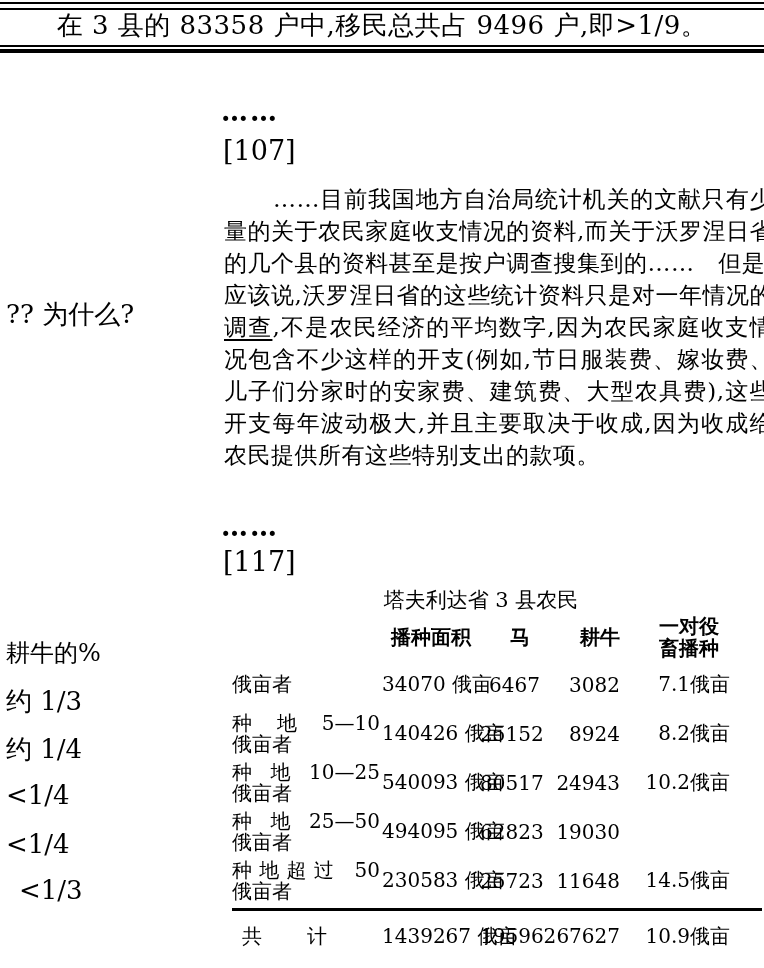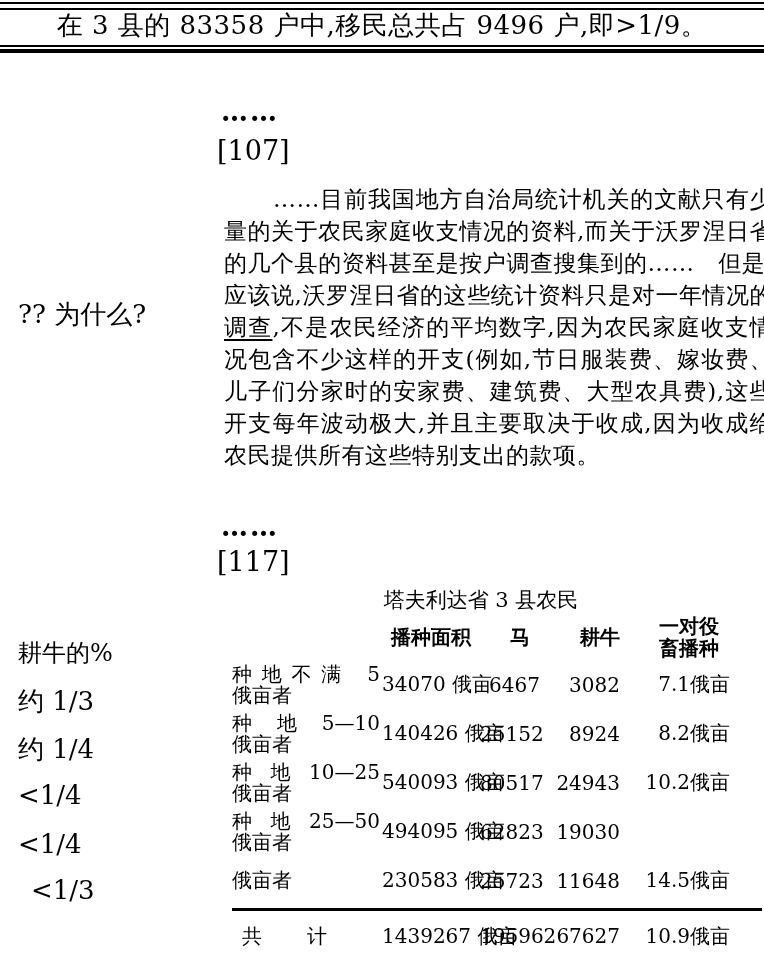--- a/index.html
+++ b/index.html
@@ -15,30 +15,30 @@
   .rule-mid{top:45px;}
   .banner-text{
     position:absolute;top:10px;left:0;width:764px;text-align:center;
     font-size:26px;line-height:30px;padding-bottom:9px;border-bottom:2px solid #000;
     letter-spacing:0.5px;white-space:nowrap;
   }
   
   .ellipsis{position:absolute;left:221px;font-size:27px;font-weight:bold;letter-spacing:2px;}
   .el-1{top:96px;}
   .el-2{top:511px;}
-  .ref-num{position:absolute;left:217px;font-size:27px;}
+  .ref-num{position:absolute;left:223px;font-size:27px;}
   .ref-1{top:135px;}
   .ref-2{top:546px;}
   .main-para{
     position:absolute;left:224px;top:183px;width:549px;
     font-size:23px;line-height:32px;text-align:justify;text-indent:49px;
     letter-spacing:0.5px;
   }
   .u{ text-decoration:underline; text-underline-offset:4px; }
-  .margin-note{position:absolute;left:18px;font-size:26px;white-space:nowrap;}
+  .margin-note{position:absolute;left:6px;font-size:26px;white-space:nowrap;}
   .mn-why{top:297px;}
   .mn-oxen-pct{top:637px;font-size:24px;}
   .mn-f1{top:684px;}
   .mn-f2{top:732px;}
   .mn-f3{top:780px;}
   .mn-f4{top:829px;}
   .mn-f5{top:875px;margin-left:13px;}
   
   .table-wrap{position:absolute;left:232px;top:586px;width:532px;}
   .table-title{width:498px;text-align:center;font-size:21px;}
@@ -90,21 +90,20 @@
     <div class="th th-horses">马</div>
     <div class="th th-oxen">耕牛</div>
     <div class="th th-pair">
       <div>一对役</div>
       <div>畜播种</div>
     </div>
   </div>
 
   <div class="tgrid trow">
     <div class="cell-label">
-      <div class="lab1">种地不满 5</div>
       <div class="lab2">俄亩者</div>
     </div>
     <div class="num">34070 俄亩</div>
     <div class="num">6467</div>
     <div class="num">3082</div>
     <div class="num">7.1俄亩</div>
   </div>
 
   <div class="tgrid trow">
     <div class="cell-label">
@@ -133,20 +132,21 @@
       <div class="lab1">种 地 25—50</div>
       <div class="lab2">俄亩者</div>
     </div>
     <div class="num">494095 俄亩</div>
     <div class="num">62823</div>
     <div class="num">19030</div>
   </div>
 
   <div class="tgrid trow">
     <div class="cell-label">
+      <div class="lab1">种地超过 50</div>
       <div class="lab2">俄亩者</div>
     </div>
     <div class="num">230583 俄亩</div>
     <div class="num">25723</div>
     <div class="num">11648</div>
     <div class="num">14.5俄亩</div>
   </div>
 
   <div class="total-rule"></div>
 

